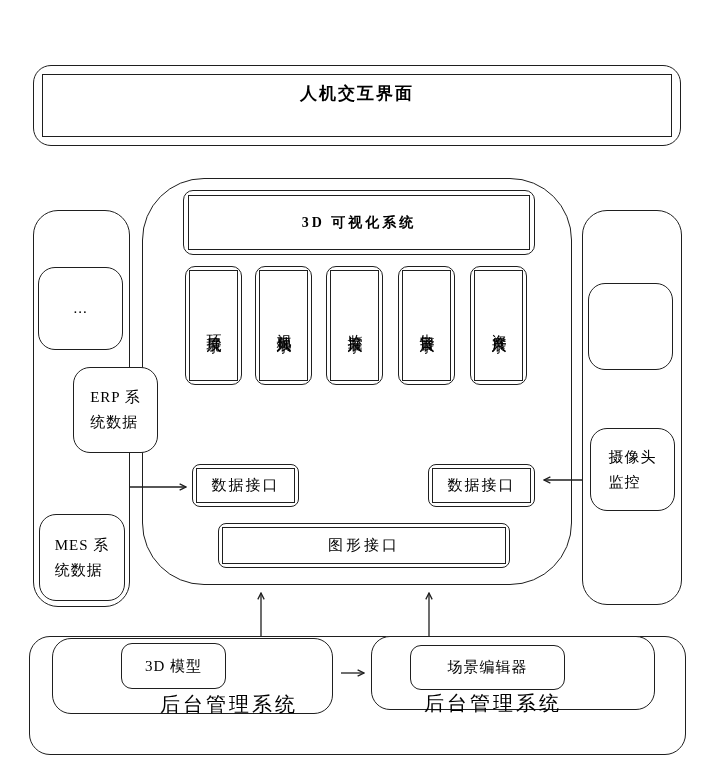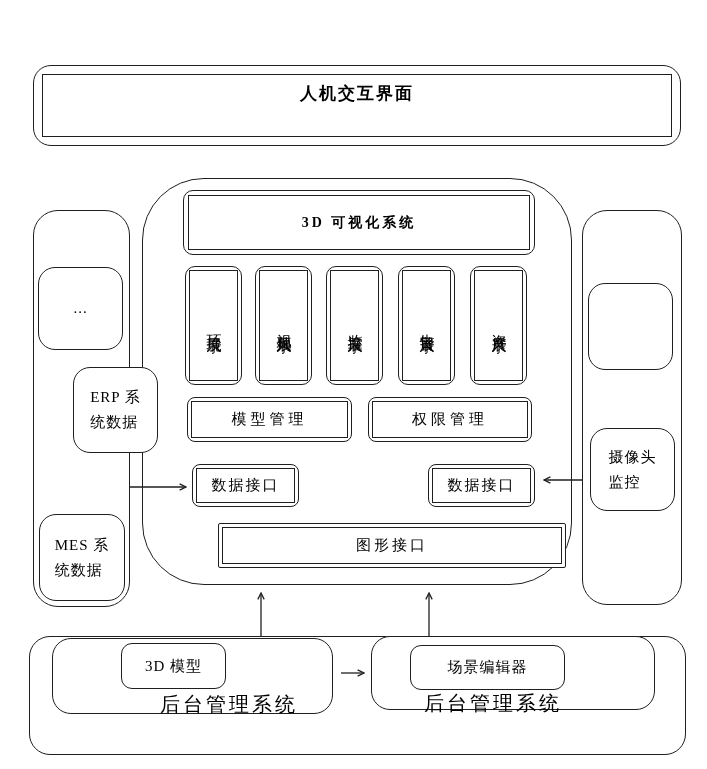--- a/index.html
+++ b/index.html
@@ -52,35 +52,29 @@
   <div class="abs dbox" style="left:326px;top:266px;width:57px;height:119px;border-radius:10px;">
     <div class="in vtext">监控展示</div>
   </div>
   <div class="abs dbox" style="left:398px;top:266px;width:57px;height:119px;border-radius:10px;">
     <div class="in vtext">告警展示</div>
   </div>
   <div class="abs dbox" style="left:470px;top:266px;width:57px;height:119px;border-radius:10px;">
     <div class="in vtext">资产展示</div>
   </div>
 
-  <div class="abs dbox" style="left:187px;top:397px;width:165px;height:45px;border-radius:8px;">
-    <div class="in" style="letter-spacing:4px;">模型管理</div>
-  </div>
-  <div class="abs dbox" style="left:368px;top:397px;width:164px;height:45px;border-radius:8px;">
-    <div class="in" style="letter-spacing:4px;">权限管理</div>
-  </div>
 
   <div class="abs dbox" style="left:192px;top:464px;width:107px;height:43px;border-radius:8px;">
     <div class="in">数据接口</div>
   </div>
   <div class="abs dbox" style="left:428px;top:464px;width:107px;height:43px;border-radius:8px;">
     <div class="in">数据接口</div>
   </div>
 
-  <div class="abs dbox" style="left:218px;top:523px;width:348px;height:45px;border-radius:2px;">
+  <div class="abs dbox" style="left:218px;top:523px;width:292px;height:45px;border-radius:8px;">
     <div class="in" style="letter-spacing:3px;">图形接口</div>
   </div>
 
   <div class="abs cont" style="left:33px;top:210px;width:97px;height:397px;border-radius:25px;"></div>
   <div class="abs rbox" style="left:38px;top:267px;width:85px;height:83px;border-radius:17px;">
     <span>...</span>
   </div>
   <div class="abs rbox pre" style="left:38px;top:367px;width:85px;height:86px;border-radius:17px;margin-left:35px;">
     <span class="pre">ERP 系
 统数据</span>

